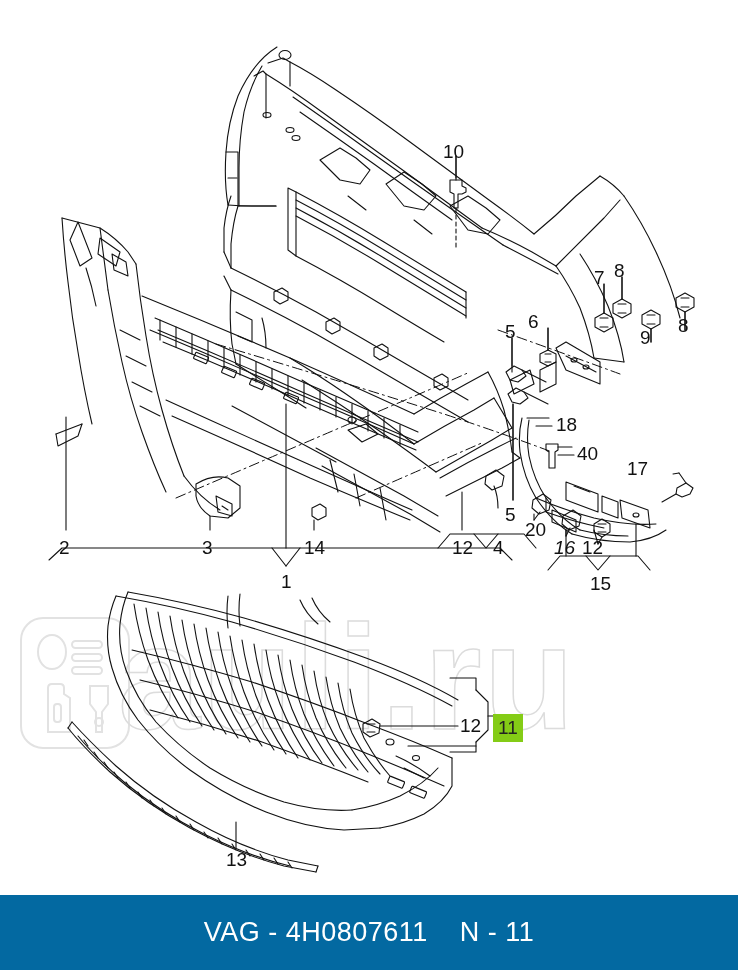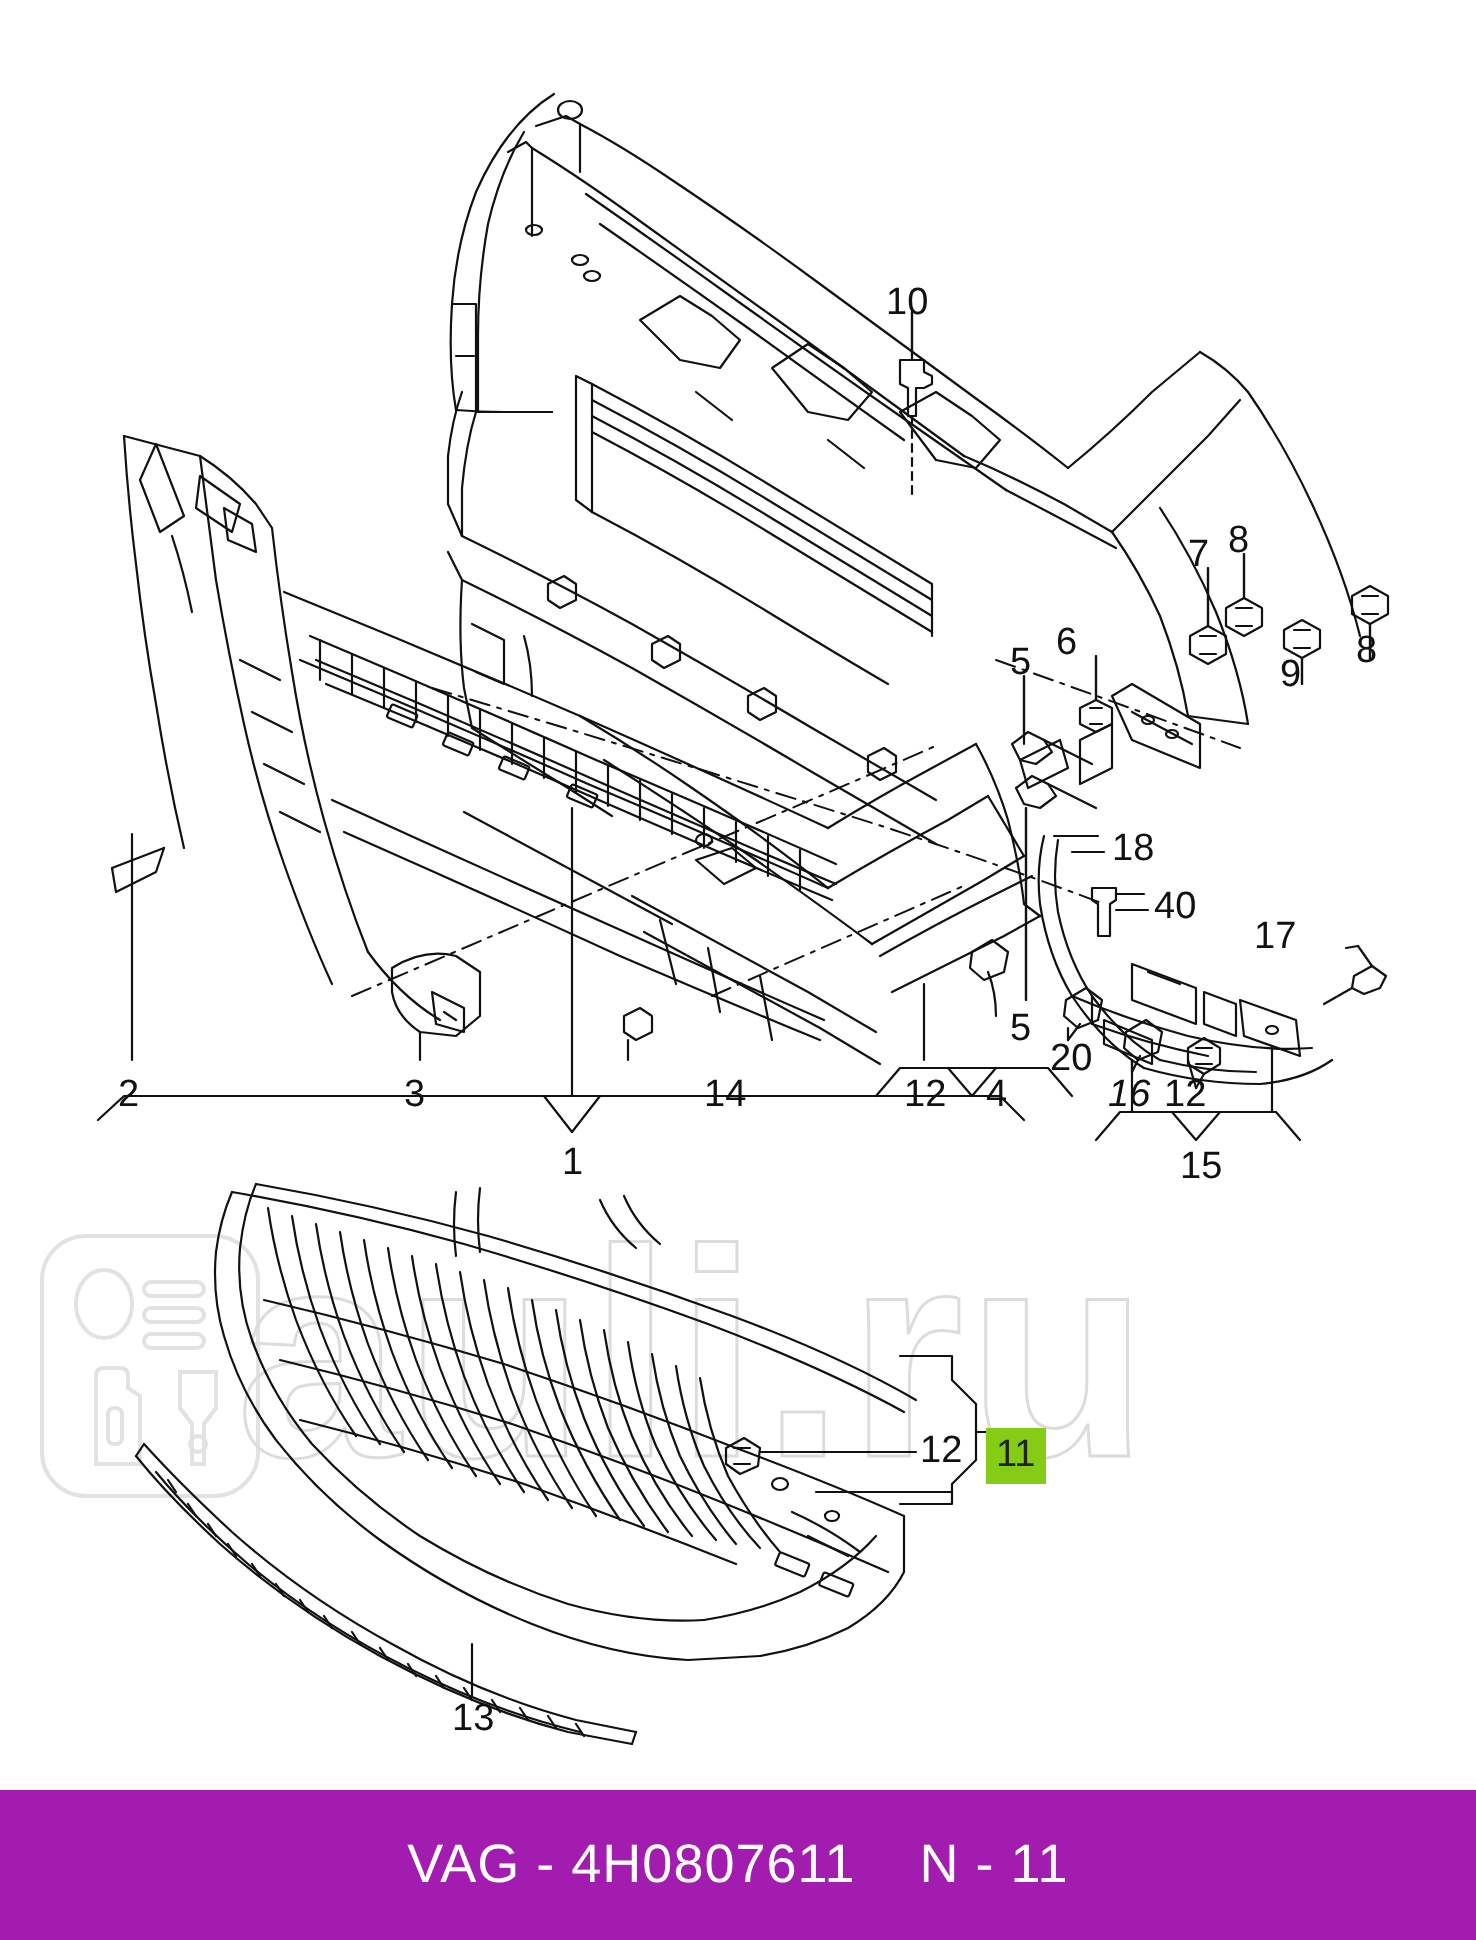--- a/index.html
+++ b/index.html
@@ -70,21 +70,21 @@
     color: #222222;
     text-align: center;
   }
   
   #footer-bar {
     position: absolute;
     left: 0;
     top: 895px;
     width: 738px;
     height: 75px;
-    background: #a21caf;
+    background: #0369a1;
     z-index: 5;
     display: flex;
     align-items: center;
     justify-content: center;
   }
   #footer-text {
     color: #ffffff;
     font-family: "Liberation Sans", sans-serif;
     font-size: 27px;
     letter-spacing: 0.5px;
@@ -475,21 +475,21 @@
     <div class="callout" style="left:594px;top:268px;">7</div>
     <div class="callout" style="left:614px;top:261px;">8</div>
     <div class="callout" style="left:678px;top:316px;">8</div>
     <div class="callout" style="left:640px;top:328px;">9</div>
     <div class="callout" style="left:443px;top:142px;">10</div>
     <div class="callout hl" style="left:493px;top:714px;">11</div>
     <div class="callout" style="left:452px;top:538px;">12</div>
     <div class="callout" style="left:582px;top:538px;">12</div>
     <div class="callout" style="left:460px;top:716px;">12</div>
     <div class="callout" style="left:226px;top:850px;">13</div>
-    <div class="callout" style="left:304px;top:538px;margin-left:48px;">14</div>
+    <div class="callout" style="left:304px;top:538px;">14</div>
     <div class="callout" style="left:590px;top:574px;">15</div>
     <div class="callout" style="left:554px;top:538px;font-style:italic;">16</div>
     <div class="callout" style="left:627px;top:459px;">17</div>
     <div class="callout" style="left:556px;top:415px;">18</div>
     <div class="callout" style="left:525px;top:520px;">20</div>
     <div class="callout" style="left:577px;top:444px;">40</div>
   </div>
 
   <div id="footer-bar">
     <span id="footer-text">VAG - 4H0807611    N - 11</span>

